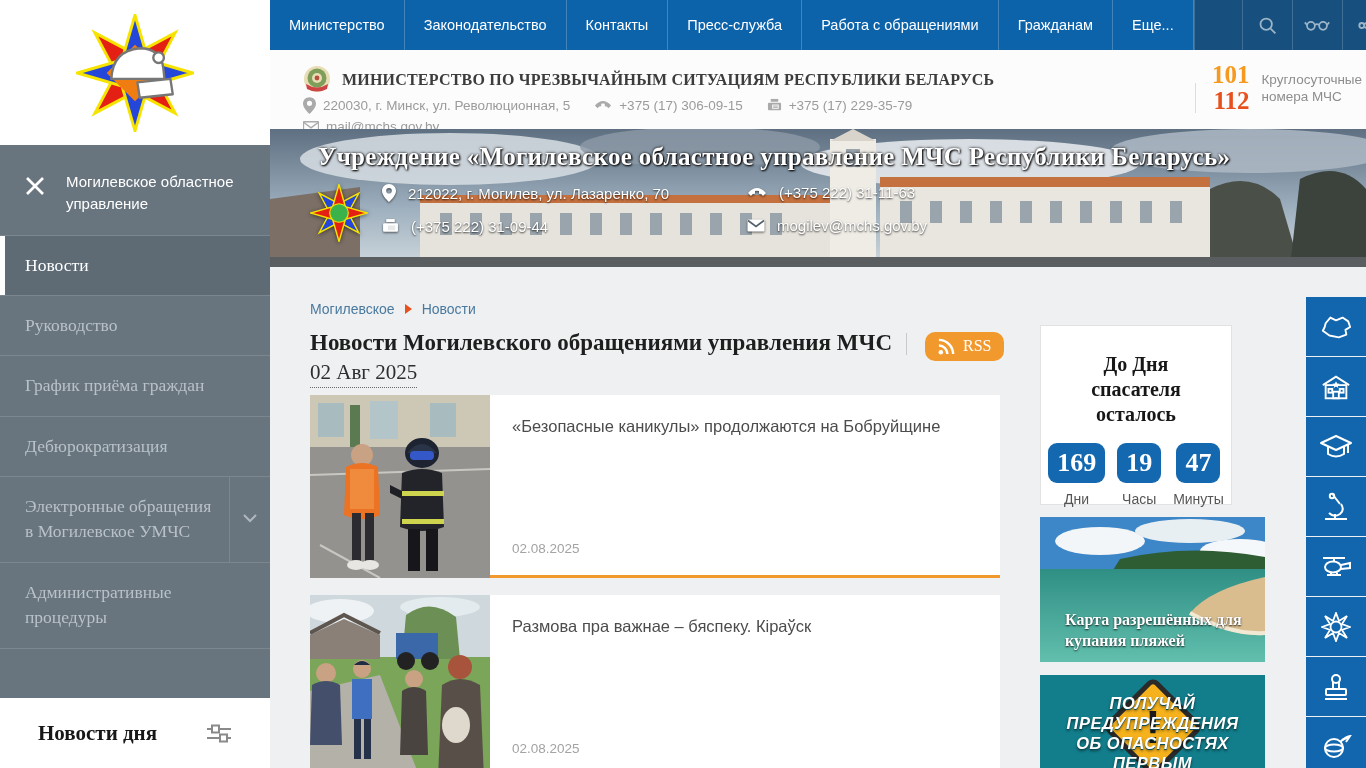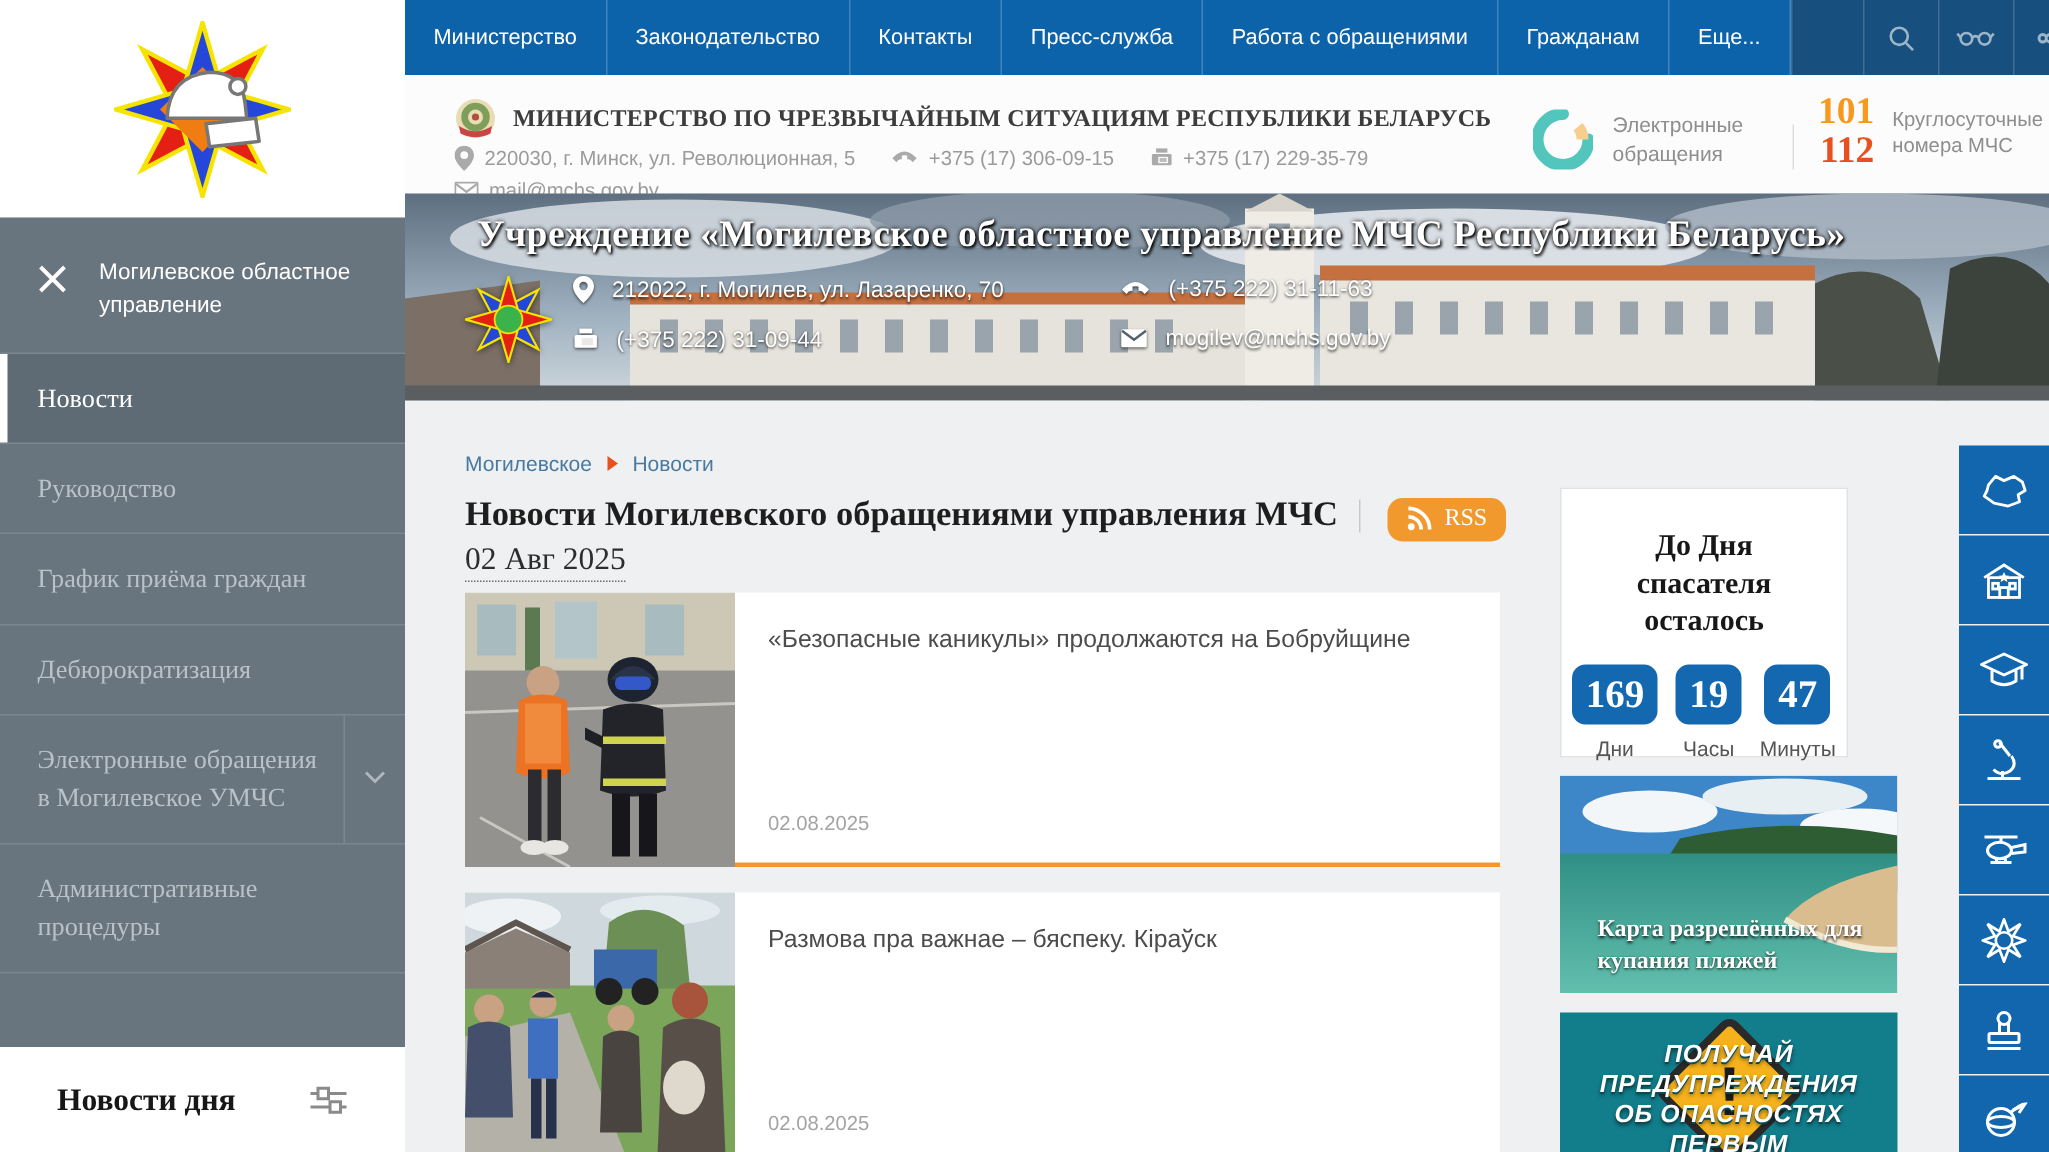--- a/index.html
+++ b/index.html
@@ -74,21 +74,21 @@
   .sliders { color:#8a8a8a; cursor:pointer; display:inline-flex; }
 
   
   .breadcrumb { left:310px; top:301px; display:flex; align-items:center; gap:10px; font-size:14px; }
   .crumb { color:#49799f; cursor:pointer; }
   .crumb-arrow { width:0; height:0; border-left:7px solid #e8511e; border-top:5px solid transparent; border-bottom:5px solid transparent; }
   .page-title-row { left:310px; top:330px; width:690px; display:flex; align-items:flex-start; }
   .page-title { font-family:"Liberation Serif", serif; font-weight:bold; font-size:23px; color:#1e1e1e; }
   .title-pipe { width:1px; height:22px; background:#c9c9c9; margin:3px 0 0 14px; }
   .rss-btn { position:absolute; left:615px; top:2px; background:#f2992e; color:#fff; display:flex;
-             align-items:flex-start; gap:8px; padding:5px 13px 6px; border-radius:10px; cursor:pointer;
+             align-items:flex-end; gap:8px; padding:5px 13px 6px; border-radius:10px; cursor:pointer;
              font-family:"Liberation Serif", serif; font-size:16px; }
   .date-filter { left:310px; top:360px; font-family:"Liberation Serif", serif; font-size:21px; color:#2d2d2d;
                  border-bottom:1px dotted #6a6a6a; padding-bottom:2px; cursor:pointer; }
 
   .news-card { left:310px; width:690px; height:183px; background:#fff; cursor:pointer; }
   .news-card .thumb { position:absolute; left:0; top:0; width:180px; height:100%; overflow:hidden; }
   .news-card .thumb svg { width:100%; height:100%; display:block; }
   .news-title { position:absolute; left:202px; top:20px; right:24px; font-size:16.5px; color:#4c4c4c; line-height:1.4; }
   .news-date { position:absolute; left:202px; bottom:22px; font-size:13.5px; color:#a3a3a3; }
   .news-card .under { position:absolute; left:180px; right:0; bottom:0; height:3px; background:#f2992e; }
@@ -213,27 +213,20 @@
     </span>
   </div>
   <div class="abs hdr-mail">
     <svg class="gicon" width="16" height="12" viewBox="0 0 18 13">
       <rect x="0.5" y="0.5" width="17" height="12" rx="1" fill="none" stroke="currentColor" stroke-width="1.6"></rect>
       <path d="M1,1.5 L9,7.5 L17,1.5" fill="none" stroke="currentColor" stroke-width="1.6"></path>
     </svg>
     <span>mail@mchs.gov.by</span>
   </div>
 
-  <div class="abs eappeal">
-    <svg width="40" height="40" viewBox="0 0 40 40">
-      <path d="M20,3 A17,17 0 1 0 37,20" fill="none" stroke="#52c5bd" stroke-width="8" stroke-linecap="round"></path>
-      <path d="M33,9 A17,17 0 0 1 37,20 L29,20 A9,9 0 0 0 27,14 Z" fill="#f6cf8d"></path>
-    </svg>
-    <div class="eappeal-text">Электронные обращения</div>
-  </div>
   <div class="abs hdr-divider"></div>
   <div class="abs hotline">
     <div class="hotline-nums">
       <div class="num-101">101</div>
       <div class="num-112">112</div>
     </div>
     <div class="hotline-label">Круглосуточные номера МЧС</div>
   </div>
 </header>
 

